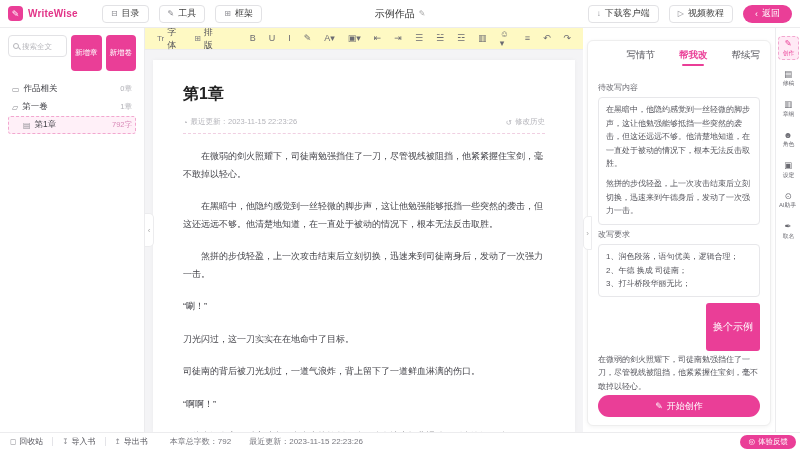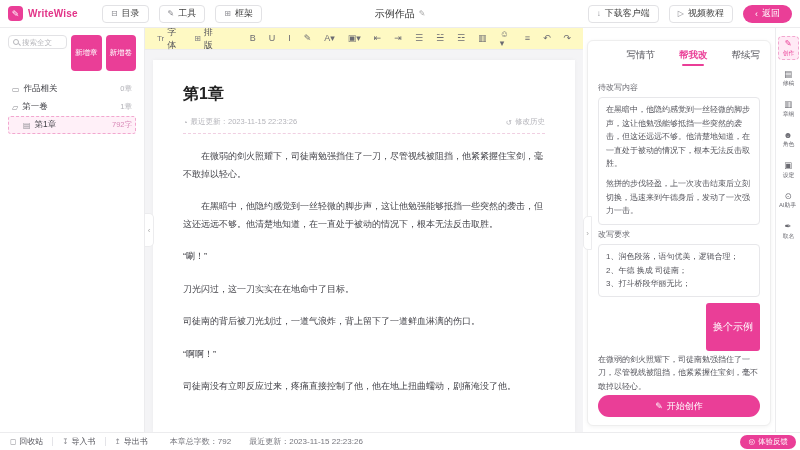--- a/index.html
+++ b/index.html
@@ -26,21 +26,21 @@
   .back-btn { height:18px; padding:0 12px; border-radius:9px; background:var(--brand); color:#fff;
               display:flex; align-items:center; gap:4px; font-size:9px; cursor:pointer; }
 
   
   .body { flex:1; display:flex; min-height:0; }
 
   
   .sidebar { width:145px; flex:0 0 145px; border-right:1px solid var(--line); padding:7px 8px;
              display:flex; flex-direction:column; background:#fff; }
   .side-top { display:flex; gap:4px; margin-bottom:9px; }
-  .search-box { flex:1; height:14px; border:1px solid #e2e2e5; border-radius:4px; display:flex;
+  .search-box { flex:1; height:22px; border:1px solid #e2e2e5; border-radius:4px; display:flex;
                 align-items:center; padding:0 4px; gap:3px; color:#b6b6bb; min-width:0; }
   .mag { width:6px; height:6px; border:1px solid #b6b6bb; border-radius:50%; position:relative; flex:0 0 6px; }
   .mag:after { content:""; position:absolute; width:3px; height:1px; background:#b6b6bb;
                right:-3px; bottom:-1px; transform:rotate(45deg); }
   .search-box input { border:0; outline:0; width:100%; font-size:7.5px; color:#666; background:transparent; }
   .search-box input::placeholder { color:#b6b6bb; }
   .pink-sm { height:36px; padding:0 4px; background:var(--brand); color:#fff; border:0; border-radius:4px;
              font-size:7.5px; cursor:pointer; white-space:nowrap; }
   .tree { flex:1; overflow:hidden; }
   .tree-row { height:18px; display:flex; align-items:center; gap:4px; font-size:8.5px; color:#3c3c42;
@@ -258,20 +258,21 @@
             </span>
             <span class="m hist">
               <span>↺</span>
               <span>修改历史</span>
             </span>
           </div>
           <div class="para-wrap">
 
           <p>在微弱的剑火照耀下，司徒南勉强挡住了一刀，尽管视线被阻挡，他紧紧握住宝剑，毫不敢掉以轻心。</p>
               <p>在黑暗中，他隐约感觉到一丝轻微的脚步声，这让他勉强能够抵挡一些突然的袭击，但这还远远不够。他清楚地知道，在一直处于被动的情况下，根本无法反击取胜。</p>
+              <p>煞拼的步伐轻盈，上一次攻击结束后立刻切换，迅速来到司徒南身后，发动了一次强力一击。</p>
               <p class="noind">“唰！”</p>
               <p class="noind">刀光闪过，这一刀实实在在地命中了目标。</p>
               <p class="noind">司徒南的背后被刀光划过，一道气浪炸，背上留下了一道鲜血淋漓的伤口。</p>
               <p class="noind">“啊啊！”</p>
               <p class="noind">司徒南没有立即反应过来，疼痛直接控制了他，他在地上扭曲蠕动，剧痛淹没了他。</p>
             </div>
         </div>
       </div>
       <div class="collapse-l">‹</div>
     </div>

